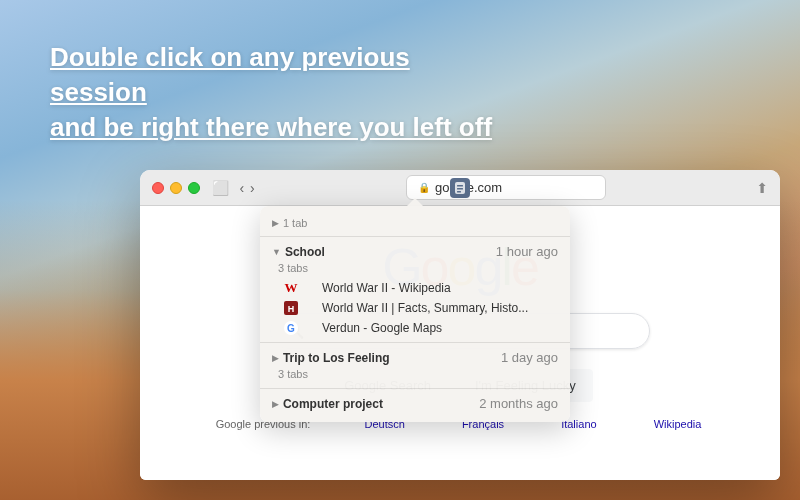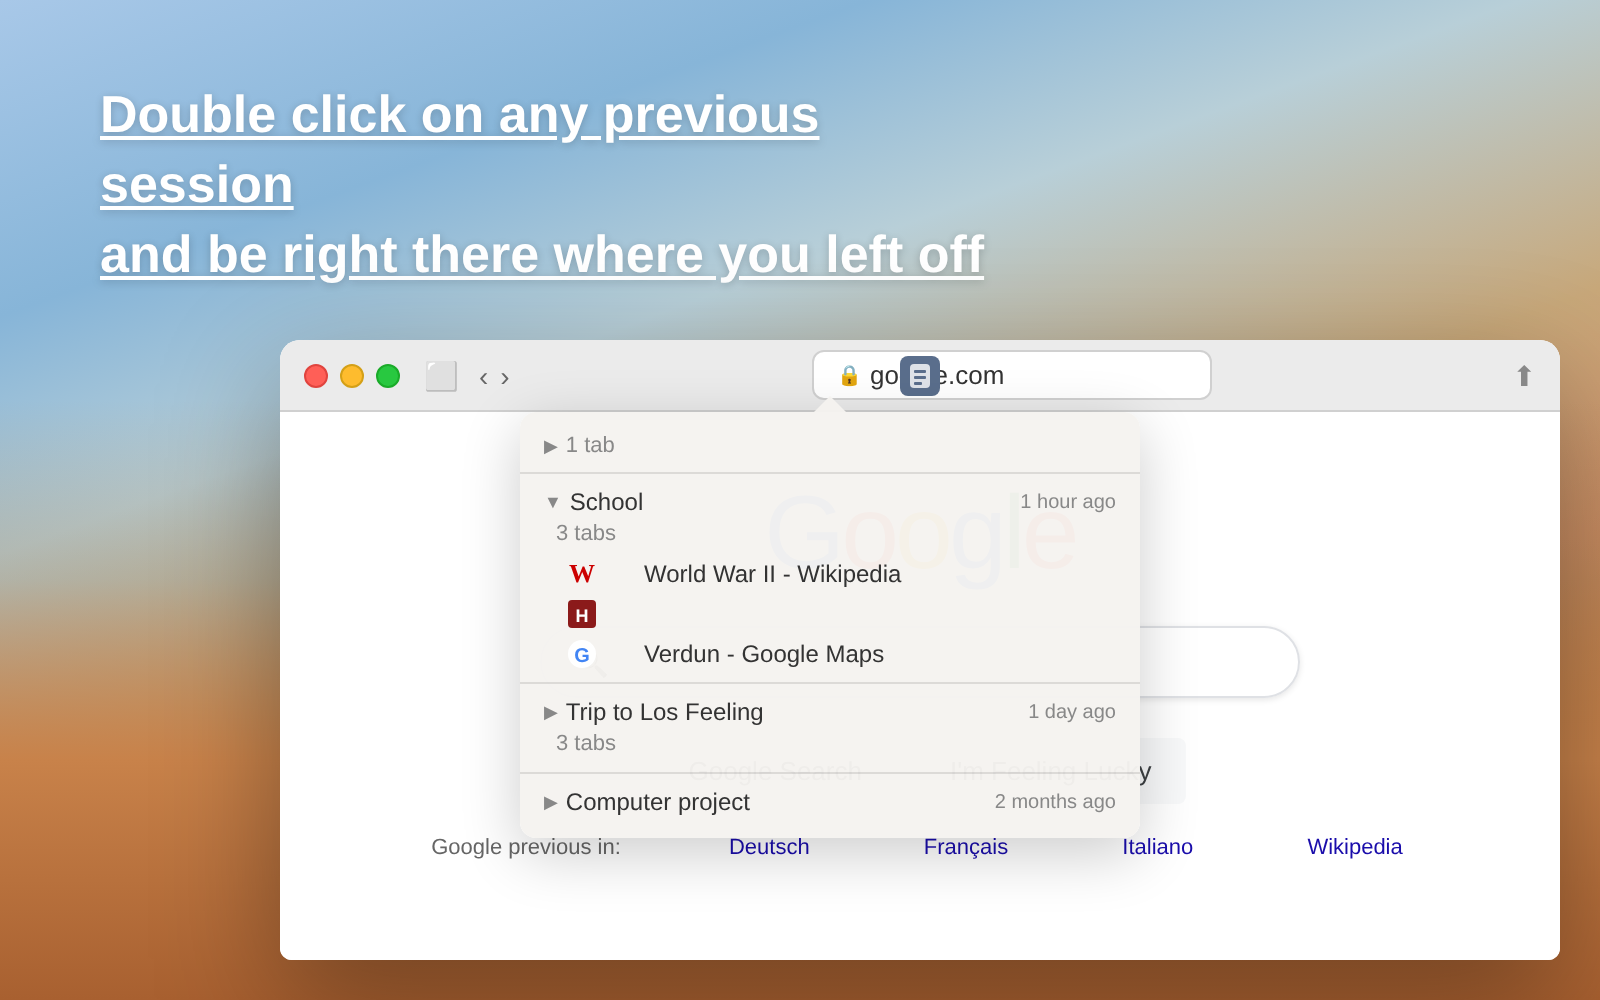--- a/index.html
+++ b/index.html
@@ -222,26 +222,26 @@
     }
 
     .tab-count {
       font-size: 11px;
       color: #888;
       padding: 0 12px 4px 18px;
     }
 
     .session-name {
       font-size: 12px;
-      font-weight: 400;
+      font-weight: 700;
       color: #333;
     }
 
     .session-time {
-      font-size: 10px;
+      font-size: 13px;
       color: #888;
     }
 
     .tab-entry {
       display: flex;
       align-items: center;
       gap: 6px;
       padding: 3px 12px 3px 24px;
       cursor: pointer;
     }
@@ -414,20 +414,21 @@
         <span class="tab-title">World War II - Wikipedia</span>
       </div>
 
       <div class="tab-entry">
         <div class="tab-favicon">
           <svg width="14" height="14" viewBox="0 0 14 14">
             <rect width="14" height="14" rx="2" fill="#8b1a1a"></rect>
             <text x="7" y="11" text-anchor="middle" fill="white" font-size="9" font-weight="bold">H</text>
           </svg>
         </div>
+        <span class="tab-title">World War II | Facts, Summary, Histo...</span>
       </div>
 
       <div class="tab-entry">
         <div class="tab-favicon">
           <svg width="14" height="14" viewBox="0 0 14 14">
             <circle cx="7" cy="7" r="7" fill="white"></circle>
             <text x="7" y="11" text-anchor="middle" fill="#4285F4" font-size="10" font-weight="bold">G</text>
           </svg>
         </div>
         <span class="tab-title">Verdun - Google Maps</span>

